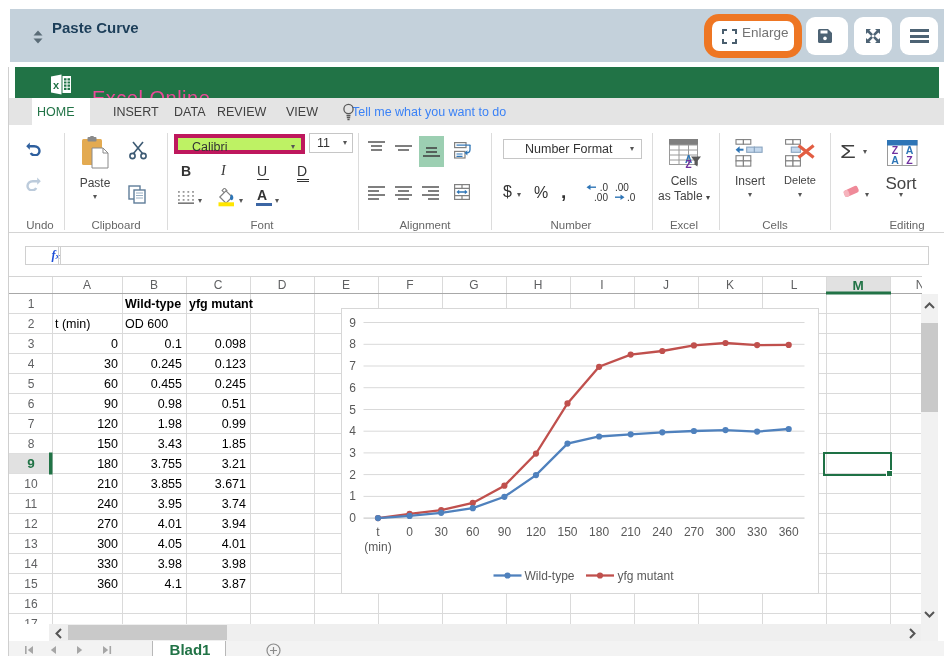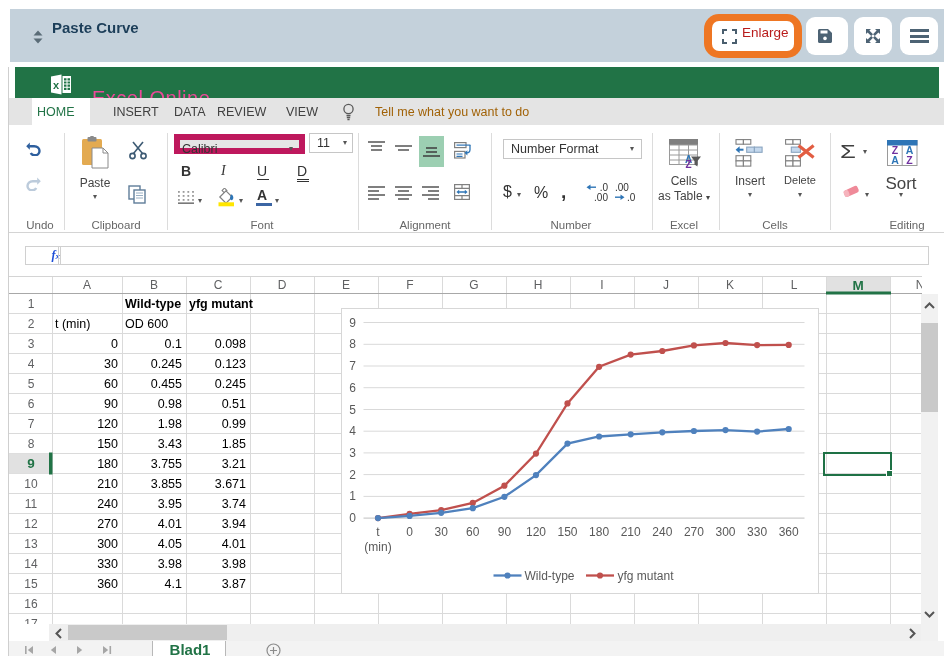--- a/index.html
+++ b/index.html
@@ -22,21 +22,21 @@
 <div class="abs" style="left:704px;top:14px;width:98px;height:44px;background:#ee7623;border-radius:15px;"></div>
 <div class="abs" style="left:712px;top:21px;width:82px;height:30px;background:#fff;border-radius:7px;"></div>
 <svg class="abs" style="left:722px;top:29px;" width="15" height="15" viewBox="0 0 15 15">
   <g fill="none" stroke="#4a5e6e" stroke-width="2">
     <path d="M1 5 V1 H5"></path>
       <path d="M10 1 H14 V5"></path>
       <path d="M14 10 V14 H10"></path>
       <path d="M5 14 H1 V10"></path>
   </g>
 </svg>
-<div class="abs" style="left:742px;top:25px;font-size:13.5px;color:#b91c1c;">Enlarge</div>
+<div class="abs" style="left:742px;top:25px;font-size:13.5px;color:#737373;">Enlarge</div>
 
 <div class="abs" style="left:806px;top:17px;width:42px;height:38px;background:#fff;border-radius:9px;"></div>
 <svg class="abs" style="left:818px;top:29px;" width="14" height="14" viewBox="0 0 14 14">
   <path d="M0 1.5 C0 0.7 0.7 0 1.5 0 H10 L14 4 V12.5 C14 13.3 13.3 14 12.5 14 H1.5 C0.7 14 0 13.3 0 12.5 Z
            M2.5 1.6 H9.5 V4.4 H2.5 Z" fill="#4d6374" fill-rule="evenodd"></path>
   <circle cx="7" cy="9.4" r="1.8" fill="#fff"></circle>
 </svg>
 
 <div class="abs" style="left:854px;top:17px;width:38px;height:38px;background:#fff;border-radius:9px;"></div>
 <svg class="abs" style="left:866px;top:29px;" width="14" height="14" viewBox="0 0 14 14">
@@ -69,21 +69,21 @@
 <div class="abs" style="left:92px;top:87px;font-size:20px;font-weight:300;letter-spacing:0.5px;color:#ec4899;">Excel Online</div>
 
 <div class="abs" style="left:9px;top:98px;width:935px;height:27px;background:#e4e4e4;"></div>
 <div class="abs" style="left:32px;top:98px;width:58px;height:27px;background:#fff;"></div>
 <div class="abs" style="left:0;top:105px;width:944px;height:14px;font-size:12.5px;color:#404040;">
   <span class="abs" style="left:37px;color:#217346;">HOME</span>
   <span class="abs" style="left:113px;">INSERT</span>
   <span class="abs" style="left:174px;">DATA</span>
   <span class="abs" style="left:217px;">REVIEW</span>
   <span class="abs" style="left:286px;">VIEW</span>
-  <span class="abs" style="left:375px;color:#a16207;">Tell me what you want to do</span>
+  <span class="abs" style="left:352px;color:#3b82f6;">Tell me what you want to do</span>
 </div>
 <svg class="abs" style="left:342px;top:103px;" width="13" height="18" viewBox="0 0 13 18">
   <g fill="none" stroke="#595959" stroke-width="1.3">
     <circle cx="6.5" cy="6" r="4.6"></circle>
     <path d="M4.5 12.5 H8.5 M4.8 14.5 H8.2 M5.4 16.5 H7.6"></path>
   </g>
 </svg>
 
 <div class="abs" style="left:9px;top:125px;width:935px;height:108px;background:#fff;border-bottom:1px solid #d4d4d4;"></div>
 
@@ -133,22 +133,22 @@
     <circle cx="14.5" cy="15" r="2.6"></circle>
   </g>
 </svg>
 
 <svg class="abs" style="left:128px;top:185px;" width="19" height="19" viewBox="0 0 19 19">
   <rect x="1" y="1" width="11" height="13" fill="#fff" stroke="#5f7d99" stroke-width="1.4"></rect>
   <rect x="6" y="5" width="11" height="13" fill="#fff" stroke="#5f7d99" stroke-width="1.4"></rect>
   <path d="M8 8 H15 M8 10.5 H15 M8 13 H15" stroke="#9ab0c4" stroke-width="1"></path>
 </svg>
 
-<div class="abs" style="left:174px;top:134px;width:131px;height:20px;border:6px solid #be185d;background:#e5e5e5;
-  font-size:12.5px;color:#333;line-height:18px;padding-left:2px;">Calibri<span style="position:absolute;right:6px;font-size:8px;color:#555;">▾</span></div>
+<div class="abs" style="left:174px;top:134px;width:131px;height:20px;border:4px solid #be185d;background:#bef264;
+  font-size:12.5px;color:#333;line-height:18px;padding-left:14px;">Calibri<span style="position:absolute;right:6px;font-size:8px;color:#555;">▾</span></div>
 <div class="abs" style="left:309px;top:133px;width:44px;height:20px;border:1px solid #c6c6c6;background:#fff;
   font-size:12.5px;color:#333;line-height:18px;padding-left:7px;">11<span style="position:absolute;right:5px;font-size:8px;color:#555;">▾</span></div>
 
 <div class="abs" style="left:181px;top:163px;width:12px;font-size:14px;font-weight:bold;color:#333;">B</div>
 <div class="abs" style="left:221px;top:163px;width:12px;font-size:14px;font-style:italic;color:#333;font-family:'Liberation Serif',serif;">I</div>
 <div class="abs" style="left:257px;top:163px;width:12px;font-size:14px;color:#333;border-bottom:1.5px solid #333;padding-bottom:0;">U</div>
 <div class="abs" style="left:297px;top:163px;width:12px;font-size:14px;color:#333;border-bottom:3px double #333;">D</div>
 
 <svg class="abs" style="left:178px;top:191px;" width="18" height="13" viewBox="0 0 18 13">
   <g fill="#9a9a9a">
@@ -212,21 +212,21 @@
   <g stroke="#808080" stroke-width="1.2" fill="#fff">
     <rect x="0.6" y="0.6" width="14.8" height="14.8"></rect>
   </g>
   <path d="M0.6 4.3 H15.4 M0.6 11.7 H15.4 M8 0.6 V4.3 M8 11.7 V15.4" stroke="#808080" stroke-width="1.2"></path>
   <path d="M4 8 H12" stroke="#2e75b6" stroke-width="1.5"></path>
   <path d="M5.2 5.7 L2.4 8 L5.2 10.3 Z" fill="#2e75b6"></path>
   <path d="M10.8 5.7 L13.6 8 L10.8 10.3 Z" fill="#2e75b6"></path>
 </svg>
 
 <div class="abs" style="left:503px;top:139px;width:139px;height:20px;border:1px solid #c6c6c6;background:#fff;
-  font-size:12.5px;color:#333;line-height:18px;padding-left:7px;">Number Format<span style="position:absolute;right:7px;font-size:8px;color:#555;">▾</span></div>
+  font-size:12.5px;color:#333;line-height:18px;padding-left:21px;">Number Format<span style="position:absolute;right:7px;font-size:8px;color:#555;">▾</span></div>
 <div class="abs" style="left:503px;top:183px;font-size:16px;color:#333;">$</div>
 <div class="abs" style="left:517px;top:190px;font-size:8px;color:#555;">▾</div>
 <div class="abs" style="left:534px;top:184px;font-size:16px;color:#333;">%</div>
 <div class="abs" style="left:561px;top:181px;font-size:19px;font-weight:bold;color:#333;">,</div>
 <svg class="abs" style="left:584px;top:183px;" width="25" height="19" viewBox="0 0 25 19">
   <text x="24" y="8" text-anchor="end" font-size="10" fill="#333" font-family="Liberation Sans">.0</text>
   <path d="M5 4.2 H12" stroke="#2e75b6" stroke-width="1.4"></path>
   <path d="M6.5 1.4 L2.5 4.2 L6.5 7 Z" fill="#2e75b6"></path>
   <text x="24" y="18" text-anchor="end" font-size="10" fill="#333" font-family="Liberation Sans">.00</text>
 </svg>

